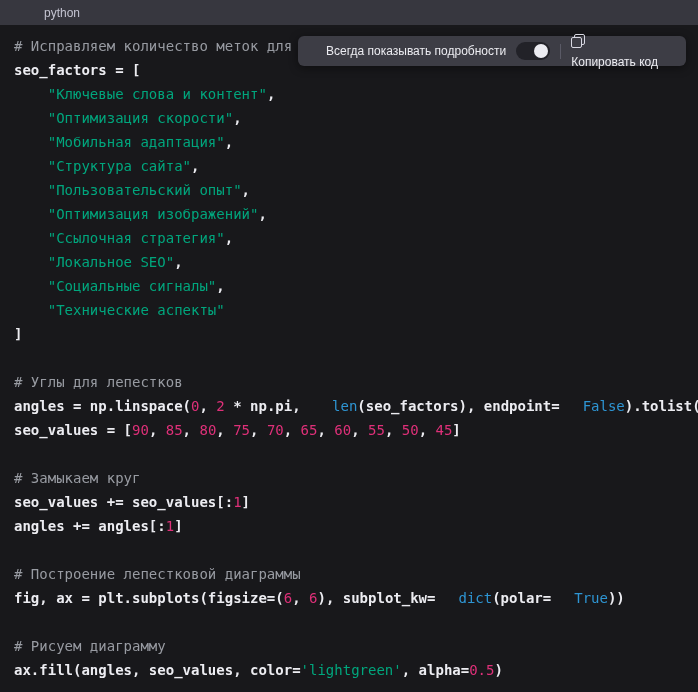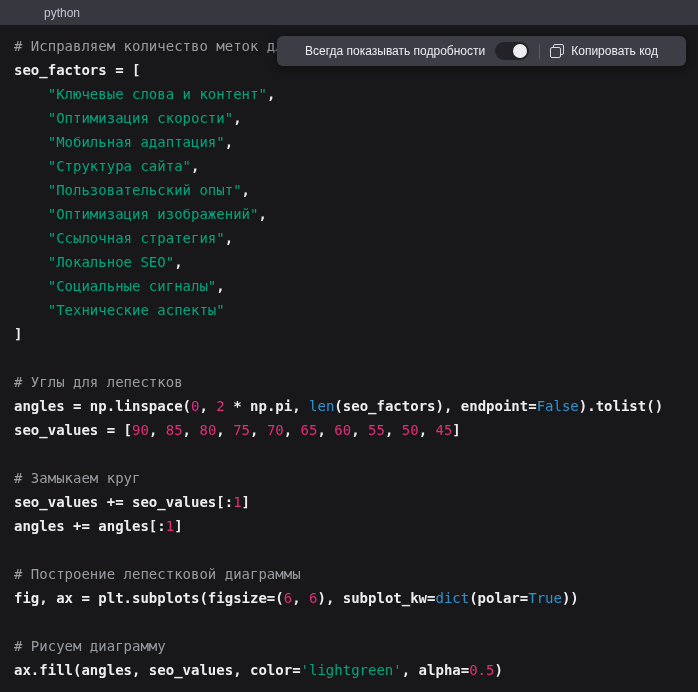--- a/index.html
+++ b/index.html
@@ -38,21 +38,21 @@
     border-radius:50%; background: var(--toggle-knob, #ececf1);
   }
   .toggle.on .knob { left:auto; right:2px; }
 
   .toolbar-divider { width:1px; height:15px; background: var(--divider, #5a5a66); flex:0 0 auto; }
 
   .copy-btn {
     display:flex; align-items:flex-start; gap:7px;
     background:transparent; border:none; cursor:pointer;
     color: var(--toolbar-text, #ececf1); font-size:12px;
-    font-family:inherit; white-space:nowrap; padding:0;
+    font-family:inherit; white-space:nowrap; padding:0;flex-direction:column;
   }
   .copy-icon { position:relative; width:14px; height:14px; flex:0 0 auto; display:inline-block; }
   .copy-icon::before {
     content:""; position:absolute; top:0; right:0; width:9px; height:9px;
     border:1.3px solid #d9d9e3; border-radius:2px;
   }
   .copy-icon::after {
     content:""; position:absolute; bottom:0; left:0; width:9px; height:9px;
     border:1.3px solid #d9d9e3; border-radius:2px;
     background: var(--toolbar-bg, #3d3d45);
@@ -63,21 +63,21 @@
     font-family:"DejaVu Sans Mono","Liberation Mono",monospace;
     font-size:14px; line-height:24px;
     color: var(--syntax-plain, #ececf1);
     white-space:pre;
   }
   .code-line { height:24px; white-space:pre; }
   .tok-pln { color: var(--syntax-plain, #ececf1); font-weight: bold; }
   .tok-com { color: var(--syntax-comment, #989ba2); }
   .tok-str { color: var(--syntax-string, #00a67d); }
   .tok-num { color: var(--syntax-number, #df3079); }
-  .tok-bi  { color: var(--syntax-builtin, #2e95d3); }
+  .tok-bi  { color: var(--syntax-builtin, #2e95d3); margin-left: 23px; }
 </style>
 </head>
 <body>
 
 <div class="code-header">
   <span class="lang-label">python</span>
 </div>
 
 <div class="floating-toolbar">
   <span class="toolbar-label">Всегда показывать подробности</span>

